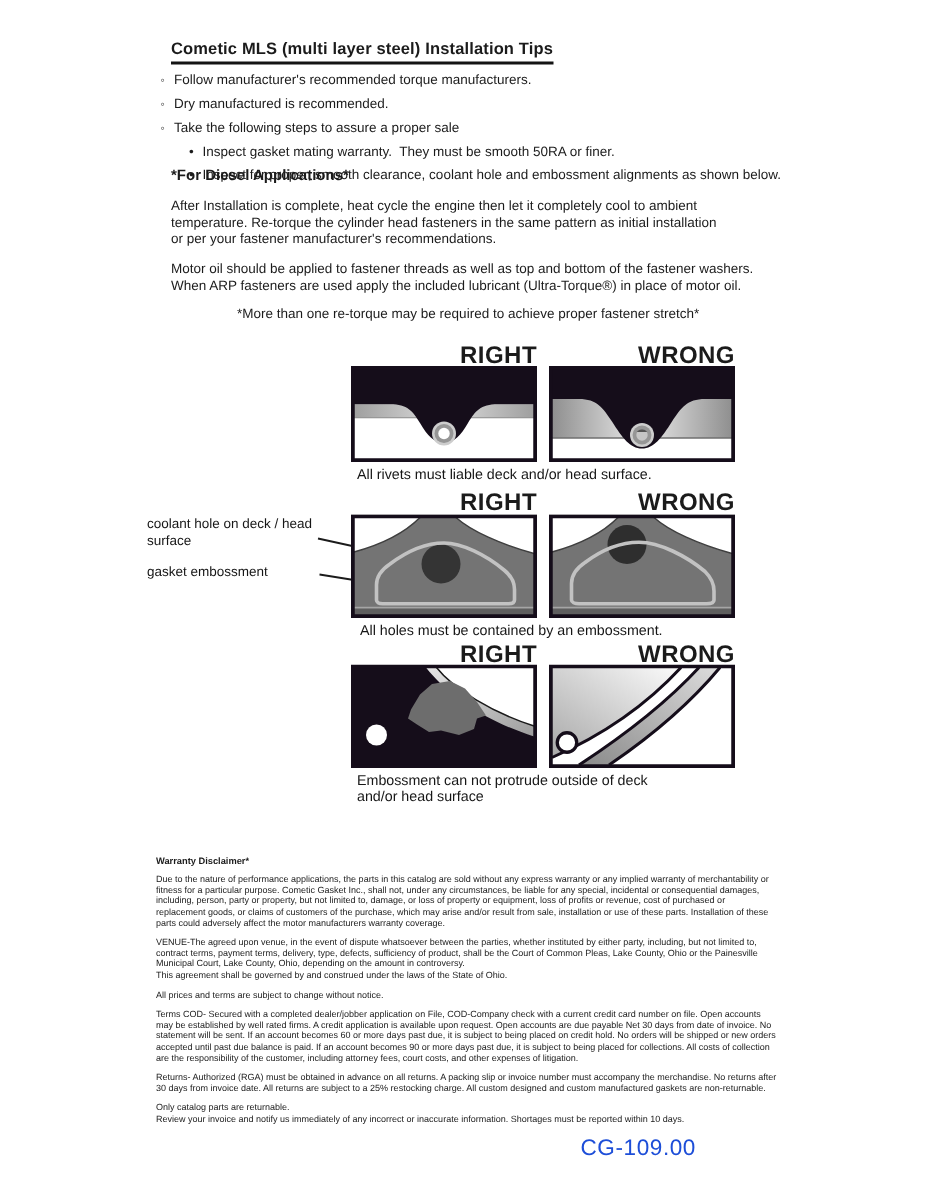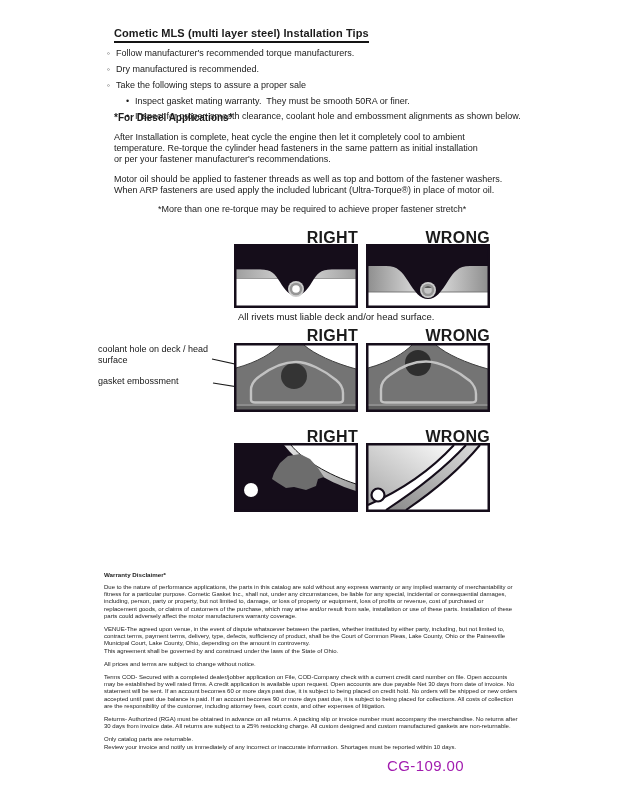--- a/index.html
+++ b/index.html
@@ -27,21 +27,21 @@
   .dg-caption{position:absolute;font-size:9.5px;line-height:11px;font-weight:500;
               color:#161616;white-space:pre-line;}
   .side-label{position:absolute;width:112px;text-align:left;font-size:9px;
               line-height:10.5px;color:#161616;}
   .leader{position:absolute;left:208px;top:352px;}
 
   .legal{position:absolute;left:104px;top:571px;width:414px;}
   .legal h3{margin:0 0 6px 0;font-size:6.2px;font-weight:700;}
   .legal p{margin:0 0 6px 0;font-size:6px;line-height:7.2px;white-space:pre-line;}
 
-  .pagenum{position:absolute;left:387px;top:757px;font-size:15px;letter-spacing:.4px;color:#a21caf;}
+  .pagenum{position:absolute;left:387px;top:757px;font-size:15px;letter-spacing:.4px;color:#1d4ed8;}
 </style>
 </head>
 <body>
 
 <div class="page">
 
   <div class="title">Cometic MLS (multi layer steel) Installation Tips</div>
 
   <div class="bullets">
     <div class="b-item">
@@ -159,20 +159,21 @@
       <path d="M122,2 H70 C80,11 100,20 122,26 Z" fill="#ffffff"></path>
       <path d="M70,2 C80,11 100,20 122,26" fill="none" stroke="#3f3f3f" stroke-width="1"></path>
       <line x1="2" y1="62" x2="122" y2="62" stroke="#a5a5a5" stroke-width="1"></line>
       <rect x="2" y="63" width="120" height="4.5" fill="#5f5f5f"></rect>
       <circle cx="52" cy="20" r="13" fill="#2e2e2e"></circle>
       <path d="M15,57 V46 C15,40 18,36 24,32 C36,23 48,18.5 60,18.5 C74,18.5 92,28 104,38 C108,42 110,46 110,51 V57 C110,58.5 108,59.5 105,59.5 H20 C17,59.5 15,58.5 15,57 Z" fill="none" stroke="#c2c2c2" stroke-width="2.4"></path>
       <rect x="1.25" y="1.25" width="121.5" height="66.5" fill="none" stroke="#150d1a" stroke-width="2.5"></rect>
     </svg>
   </div>
 
+  <div class="dg-caption" style="left:240px;top:415px">All holes must be contained by an embossment.</div>
 
   <div class="dg-label" style="left:234px;top:428px">RIGHT</div>
   <div class="dg-label" style="left:366px;top:428px">WRONG</div>
 
   <div class="dg-box" style="left:234px;top:443px">
     <svg width="124" height="69" viewBox="0 0 124 69">
       <defs>
         <linearGradient id="g3" x1="0" y1="0" x2="1" y2="1">
           <stop offset="0" stop-color="#e6e6e6"></stop>
             <stop offset="1" stop-color="#9b9b9b"></stop>
@@ -204,20 +205,22 @@
       <path d="M2,2 H88 C64,28 34,48 2,62 Z" fill="url(#g4)"></path>
       <path d="M88,2 C64,28 34,48 2,62" fill="none" stroke="#150d1a" stroke-width="2"></path>
       <path d="M100,2 C76,28 46,50 20,67 L40,67 C68,48 94,26 114,2 Z" fill="url(#g5)"></path>
       <path d="M100,2 C76,28 46,50 20,67" fill="none" stroke="#150d1a" stroke-width="2"></path>
       <path d="M114,2 C94,26 68,48 40,67" fill="none" stroke="#150d1a" stroke-width="2"></path>
       <circle cx="12" cy="52" r="6.5" fill="#ffffff" stroke="#150d1a" stroke-width="2.2"></circle>
       <rect x="1.25" y="1.25" width="121.5" height="66.5" fill="none" stroke="#150d1a" stroke-width="2.5"></rect>
     </svg>
   </div>
 
+  <div class="dg-caption" style="left:238px;top:515px">Embossment can not protrude outside of deck
+and/or head surface</div>
 
   <div class="legal">
     <h3>Warranty Disclaimer*</h3>
     <p>Due to the nature of performance applications, the parts in this catalog are sold without any express warranty or any implied warranty of merchantability or fitness for a particular purpose.  Cometic Gasket Inc., shall not, under any circumstances, be liable for any special, incidental or consequential damages, including, person, party or property, but not limited to, damage, or loss of property or equipment, loss of profits or revenue, cost of purchased or replacement goods, or claims of customers of the purchase, which may arise and/or result from sale, installation or use of these parts.  Installation of these parts could adversely affect the motor manufacturers warranty coverage.</p>
     <p>VENUE-The agreed upon venue, in the event of dispute whatsoever between the parties, whether instituted by either party, including, but not limited to, contract terms, payment terms, delivery, type, defects, sufficiency of product, shall be the Court of Common Pleas, Lake County, Ohio or the Painesville Municipal Court, Lake County, Ohio, depending on the amount in controversy.
 This agreement shall be governed by and construed under the laws of the State of Ohio.</p>
     <p>All prices and terms are subject to change without notice.</p>
     <p>Terms COD- Secured with a completed dealer/jobber application on File, COD-Company check with a current credit card number on file.  Open accounts may be established by well rated firms.  A credit application is available upon request.  Open accounts are due payable Net 30 days from date of invoice.  No statement will be sent.  If an account becomes 60 or more days past due, it is subject to being placed on credit hold.  No orders will be shipped or new orders accepted until past due balance is paid.  If an account becomes 90 or more days past due, it is subject to being placed for collections.  All costs of collection are the responsibility of the customer, including attorney fees, court costs, and other expenses of litigation.</p>
     <p>Returns- Authorized (RGA) must be obtained in advance on all returns.  A packing slip or invoice number must accompany the merchandise.  No returns after 30 days from invoice date.  All returns are subject to a 25% restocking charge.  All custom designed and custom manufactured gaskets are non-returnable.</p>
     <p>Only catalog parts are returnable.

